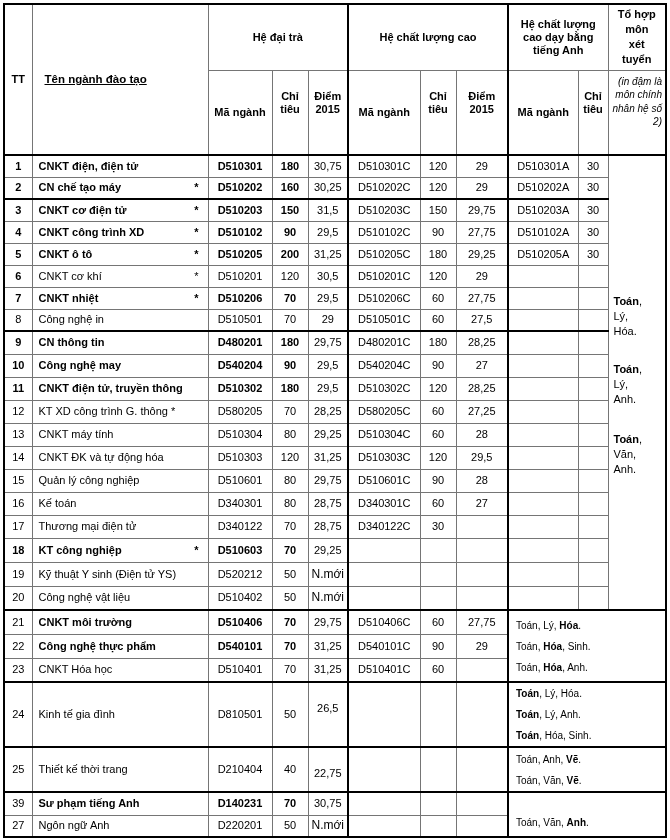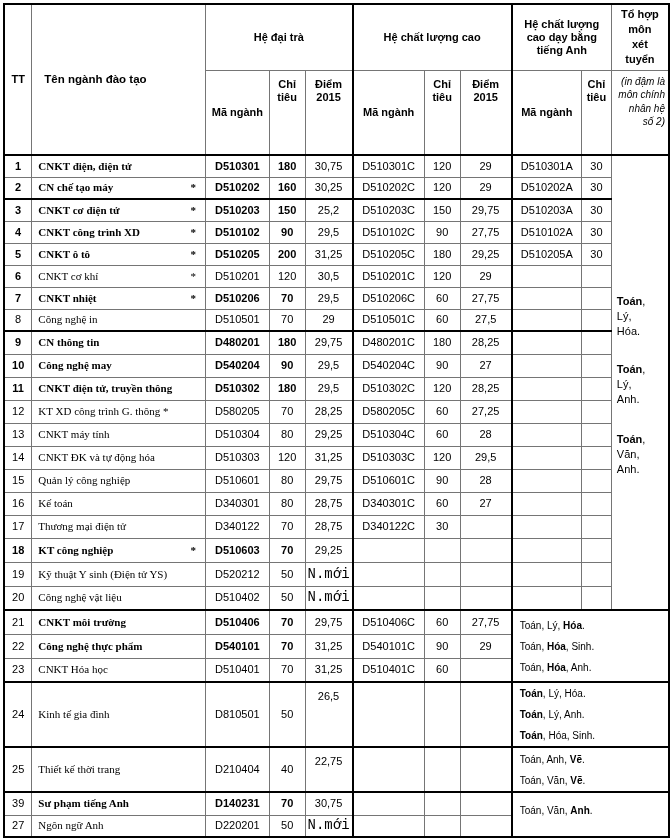--- a/index.html
+++ b/index.html
@@ -4,27 +4,27 @@
 <style>
   html,body{margin:0;padding:0;background:#fff;width:670px;height:840px;overflow:hidden;
     font-family:"Liberation Sans","DejaVu Sans",sans-serif;color:#000;}
   table{border-collapse:collapse;table-layout:fixed;margin:3px 0 0 3px;border:2px solid #000;}
   td{border:1px solid #757575;font-size:11px;vertical-align:middle;text-align:center;
      padding:0 2px;line-height:13px;}
   .b{font-weight:bold;}
   .gr{border-right:2px solid #000;}      
   .rb{border-bottom:2px solid #000;}     
   .hb{border-bottom:2px solid #000;}     
-  .vt{vertical-align:top;padding-top:7px;}
-  .sm{font-size:14px;font-family:Liberation Mono, monospace;}
+  .vt{vertical-align:top;padding-top:19px;}
+  .sm{font-size:12px;}
   .hc{font-weight:bold;font-size:11px;}
   .pre{white-space:pre-line;line-height:15px;}
-  .nmh{text-align:left;padding-left:12px;font-size:11.5px;}
+  .nmh{text-align:left;padding-left:12px;font-size:11.5px;text-decoration:underline;}
   .nm{text-align:left;padding:0 6px;}
-  .nmflex{display:flex;justify-content:space-between;align-items:center;font-family:Liberation Serif, serif;}
+  .nmflex{display:flex;justify-content:space-between;align-items:center;}
   .star{margin-right:3px;}
   .note{font-style:italic;font-size:10px;text-align:right;vertical-align:top;
         padding:4px 3px 0 4px;line-height:13.5px;font-weight:normal;margin-top:28px;}
   .tohop-main{vertical-align:top;text-align:left;padding:0 0 0 5px;font-size:11px;line-height:15px;}
   .tblock0{margin-top:138px;}
   .tblock1{margin-top:23px;}
   .tblock2{margin-top:25px;}
   .combo{text-align:left;padding-left:7px;font-size:10px;}
   .combo .cline{line-height:21px;white-space:nowrap;}
   tr.h1{height:66px;} tr.h2{height:85px;}
@@ -122,21 +122,21 @@
       <tr style="height: 22px;">
         <td class="b">3</td>
         <td class="nm">
           <div class="nmflex">
             <span class="b">CNKT cơ điện tử</span>
             <span class="star b">*</span>
           </div>
         </td>
         <td class="b">D510203</td>
         <td class="b">150</td>
-        <td class="gr">25,2</td>
+        <td class="gr">31,5</td>
         <td>D510203C</td>
         <td>150</td>
         <td class="gr">29,75</td>
         <td>D510203A</td>
         <td>30</td>
       </tr>
       <tr style="height: 22px;">
         <td class="b">4</td>
         <td class="nm">
           <div class="nmflex">

